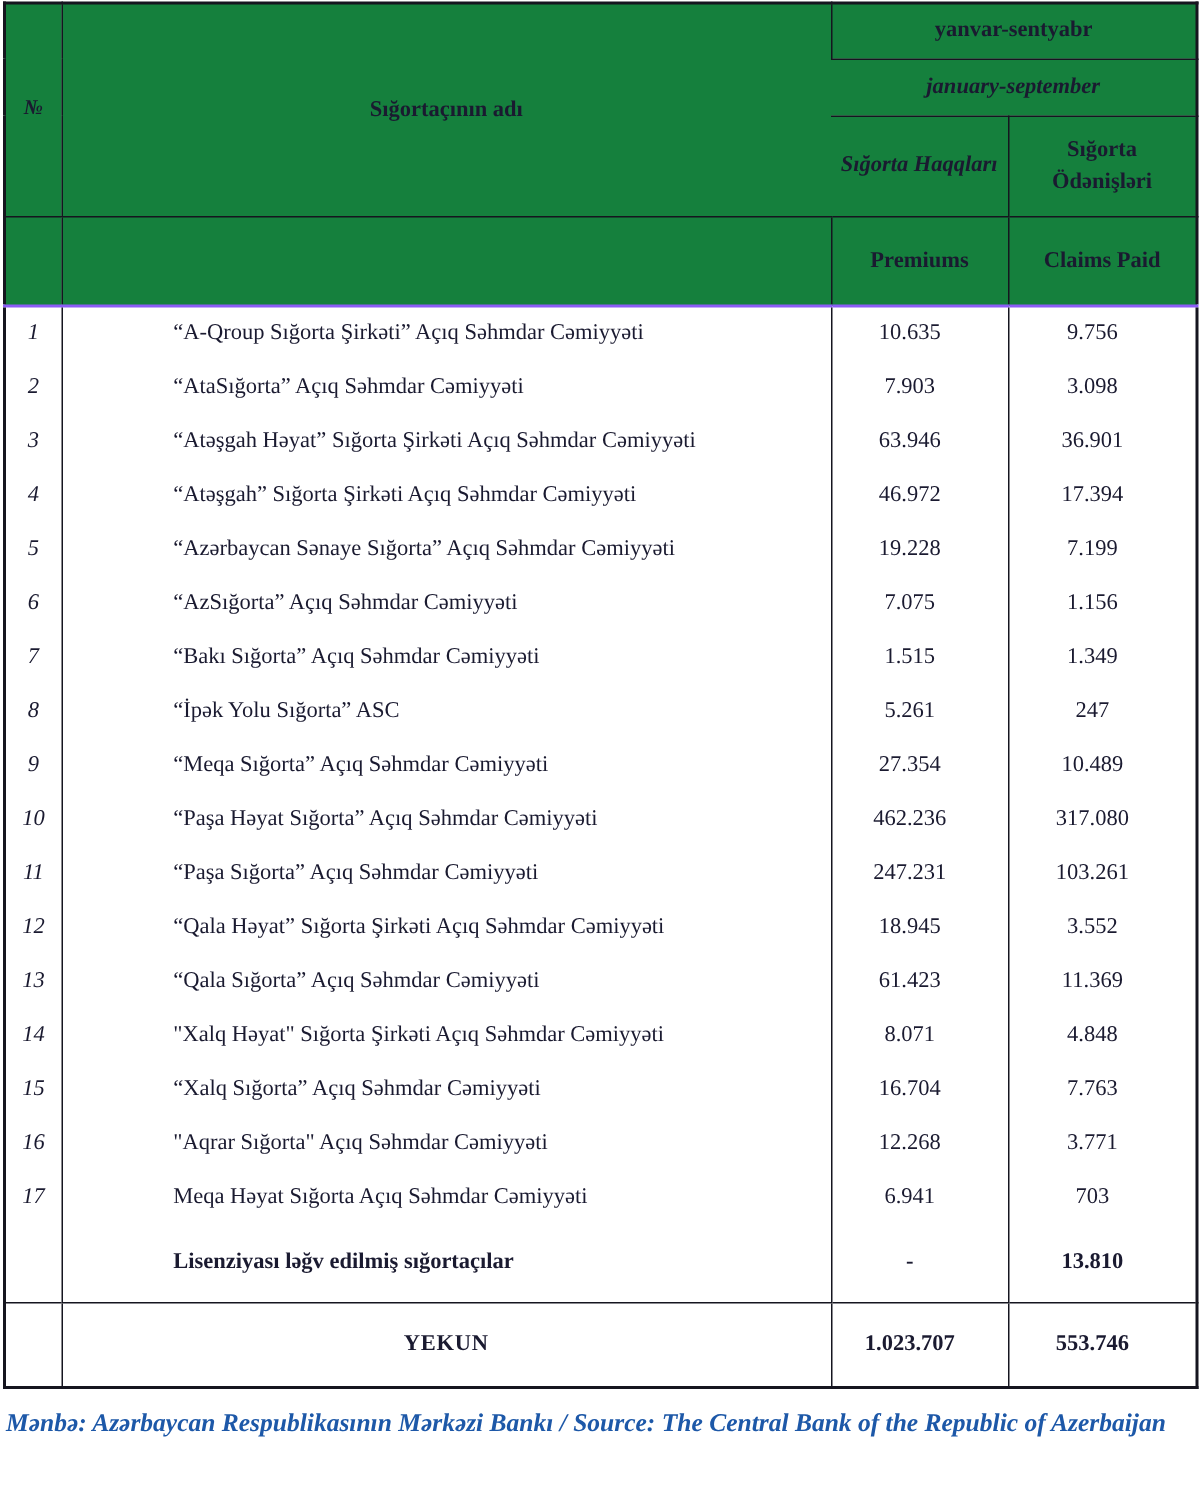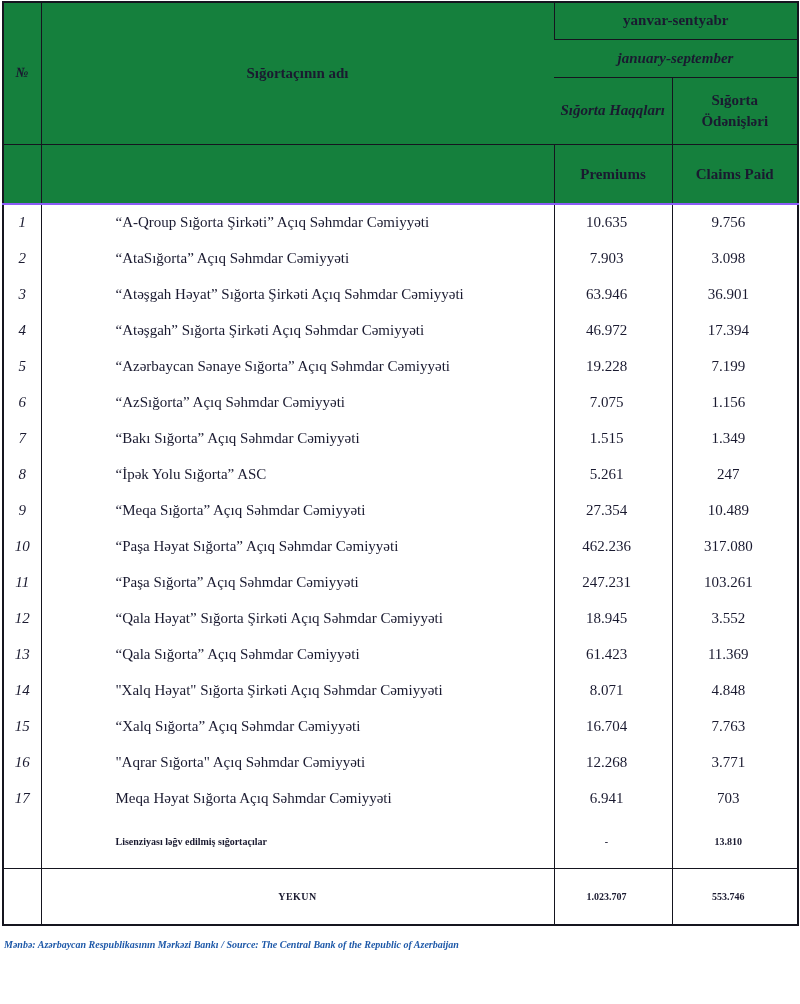--- a/index.html
+++ b/index.html
@@ -53,28 +53,28 @@
 
   tbody.body td {
     font-size: 15px;
     height: 36px;
     background: #fff;
   }
   td.no { text-align: center; font-size: 14px; }
   td.name { padding-left: 74px; text-align: left; }
   td.num { text-align: center; padding-right: 13px; }
 
-  tbody.foot td { background: #fff; font-weight: bold; font-size: 10px; }
+  tbody.foot td { background: #fff; font-weight: bold; font-size: 15px; }
   tr.cancelled-row td { height: 52px; }
   tr.total-row td { height: 57px; border-top: 1.5px solid #15151f; }
   td.total-label { text-align: center; letter-spacing: 0.5px; }
 
   .source {
     margin: 13px 0 0 4px;
-    font-size: 10px;
+    font-size: 17px;
     font-weight: bold;
     font-style: italic;
     color: #1d58a8;
   }
   .note {
     margin: 17px 0 0 4px;
     font-size: 14.5px;
     font-weight: bold;
     font-style: italic;
     color: #2d7ab8;

